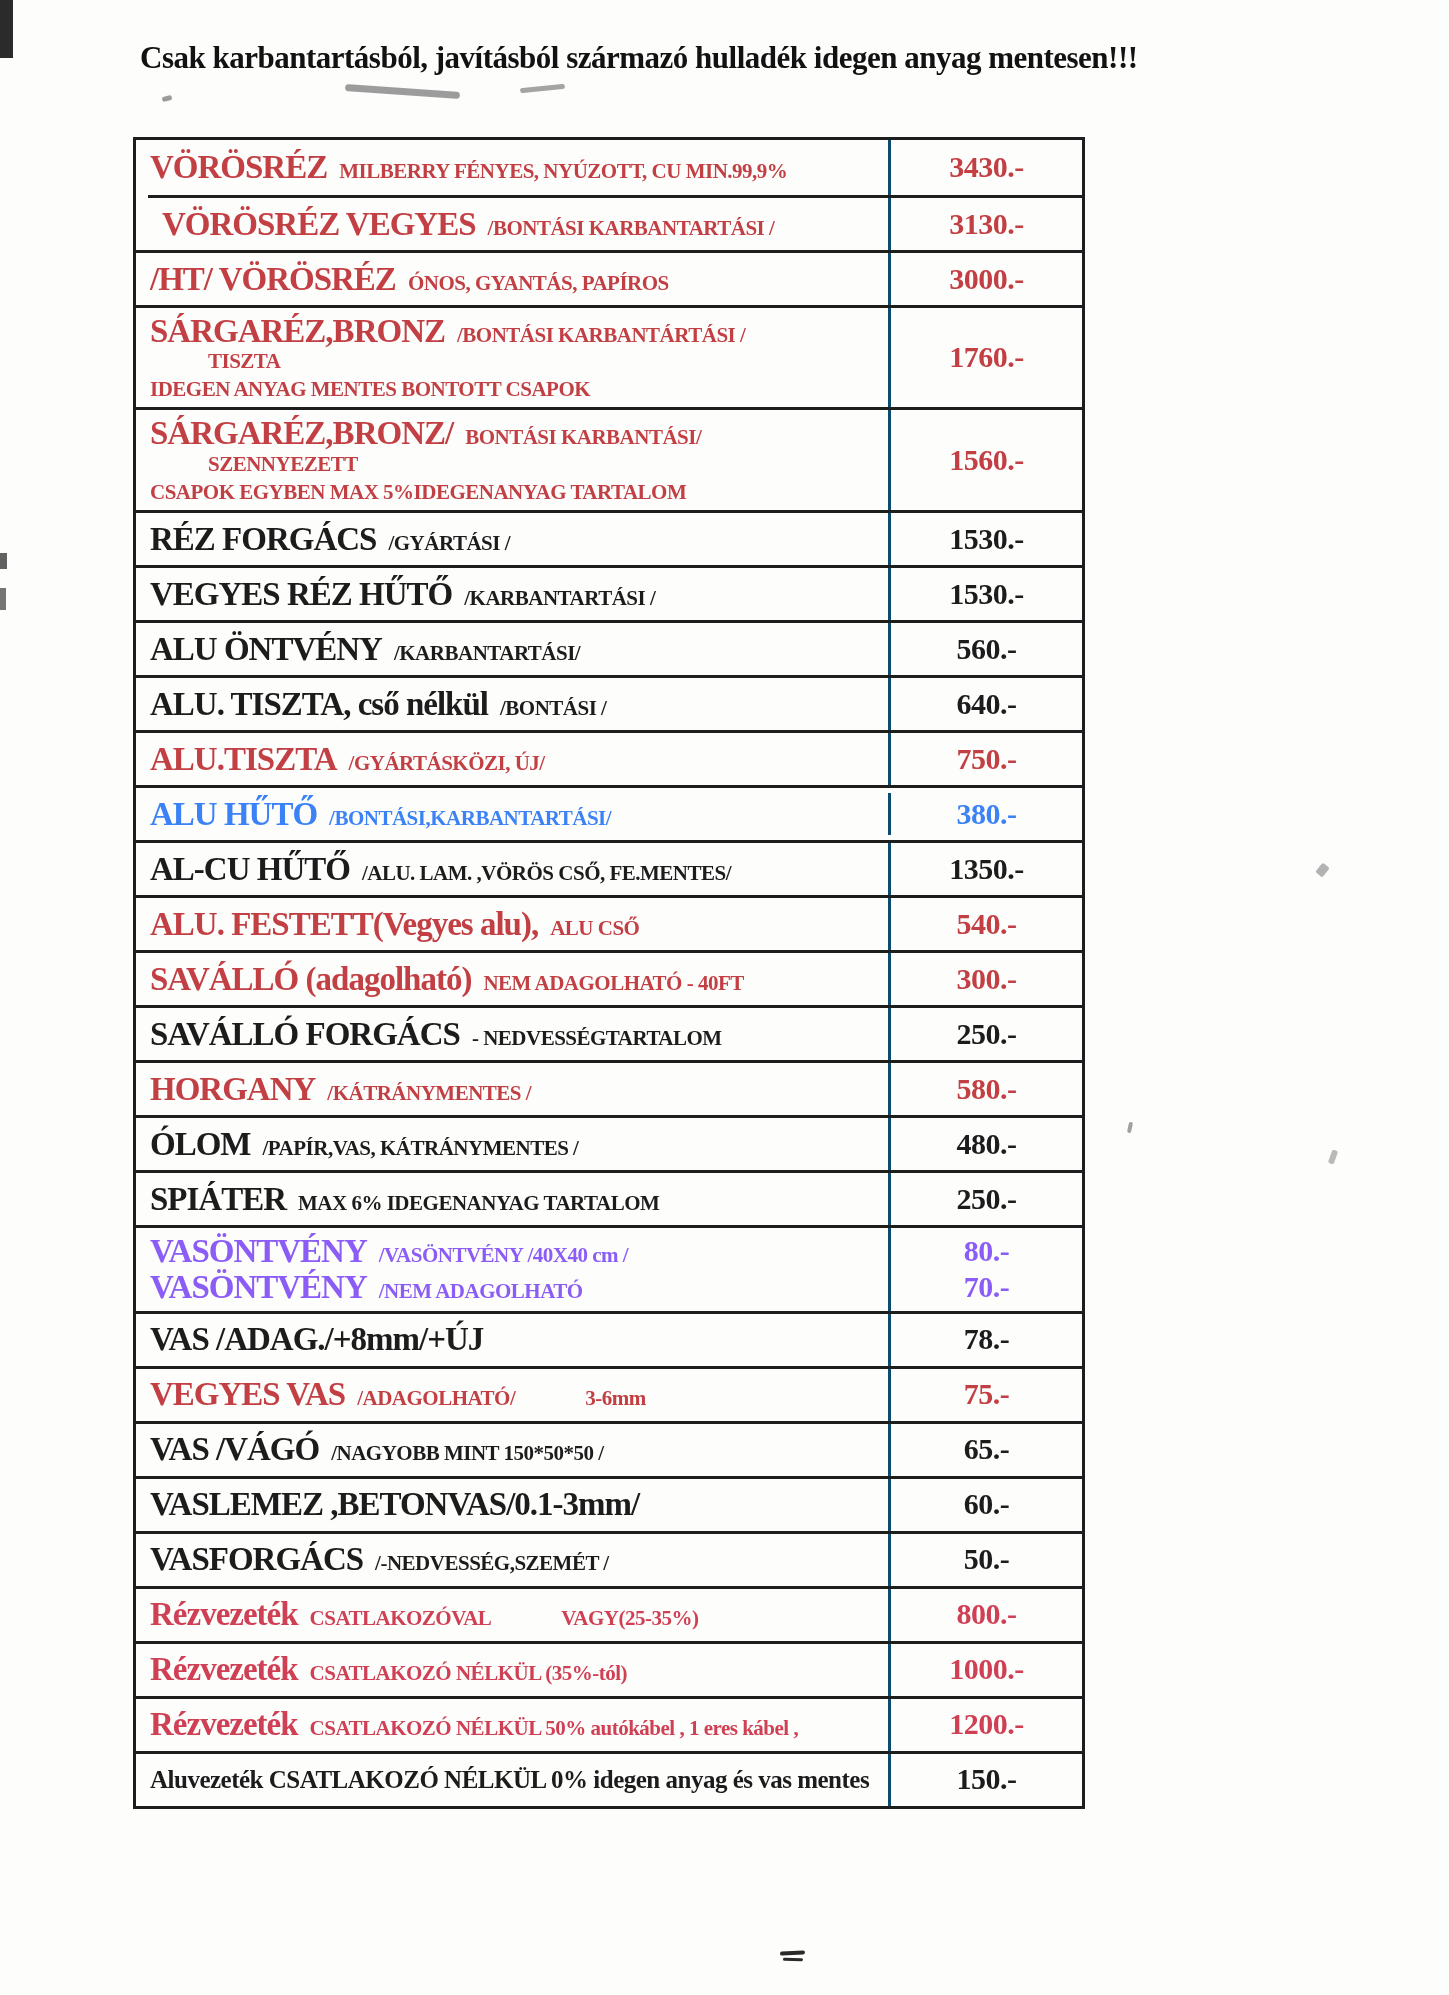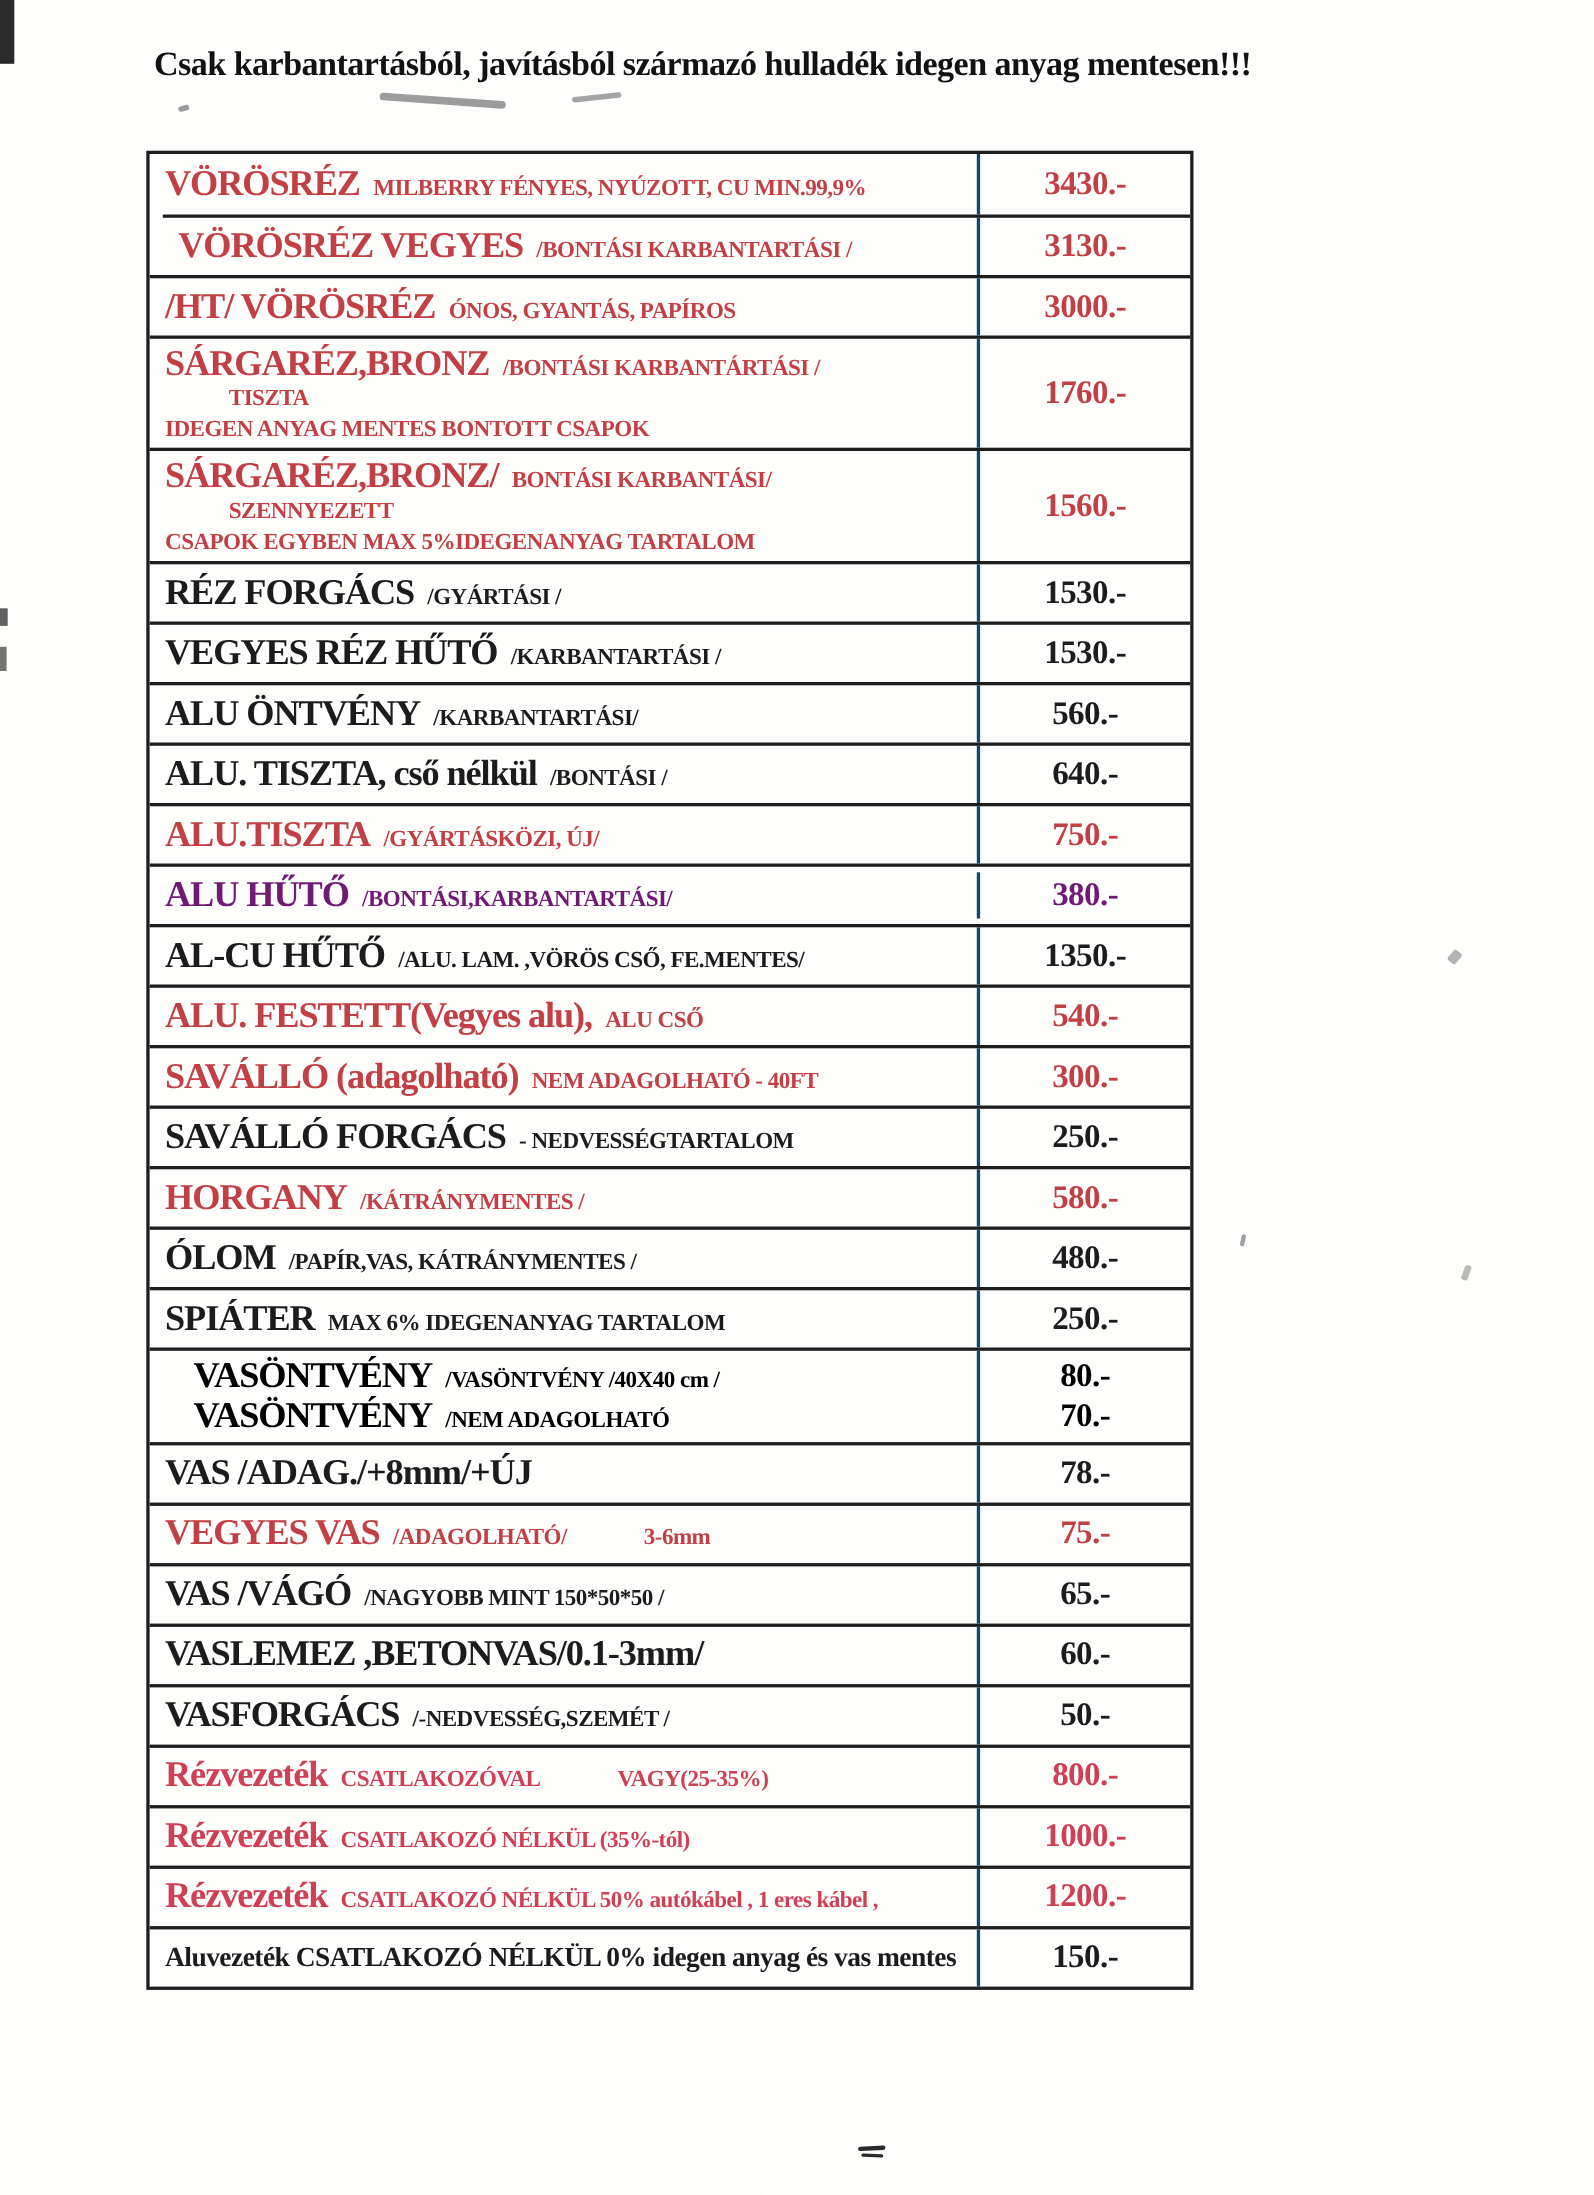--- a/index.html
+++ b/index.html
@@ -202,21 +202,21 @@
         <div class="name-cell">
           <div class="line">
             <div class="main">ALU.TISZTA</div>
             <div class="detail">/GYÁRTÁSKÖZI, ÚJ/</div>
           </div>
         </div>
         <div class="price-cell">
           <div class="price">750.-</div>
         </div>
       </div>
-      <div class="row" style="color: #701a75; align-items: center;">
+      <div class="row" style="color: #3b82f6; align-items: center;">
         <div class="name-cell">
           <div class="line">
             <div class="main">ALU HŰTŐ</div>
             <div class="detail">/BONTÁSI,KARBANTARTÁSI/</div>
           </div>
         </div>
         <div class="price-cell">
           <div class="price">380.-</div>
         </div>
       </div>
@@ -290,21 +290,21 @@
         <div class="name-cell">
           <div class="line">
             <div class="main">SPIÁTER</div>
             <div class="detail">MAX 6% IDEGENANYAG TARTALOM</div>
           </div>
         </div>
         <div class="price-cell">
           <div class="price">250.-</div>
         </div>
       </div>
-      <div class="row" style="color: #000000; padding-left: 26px;">
+      <div class="row" style="color: #8b5cf6;">
         <div class="name-cell">
           <div class="line">
             <div class="main">VASÖNTVÉNY</div>
             <div class="detail">/VASÖNTVÉNY /40X40 cm /</div>
           </div>
           <div class="line">
             <div class="main">VASÖNTVÉNY</div>
             <div class="detail">/NEM ADAGOLHATÓ</div>
           </div>
         </div>

